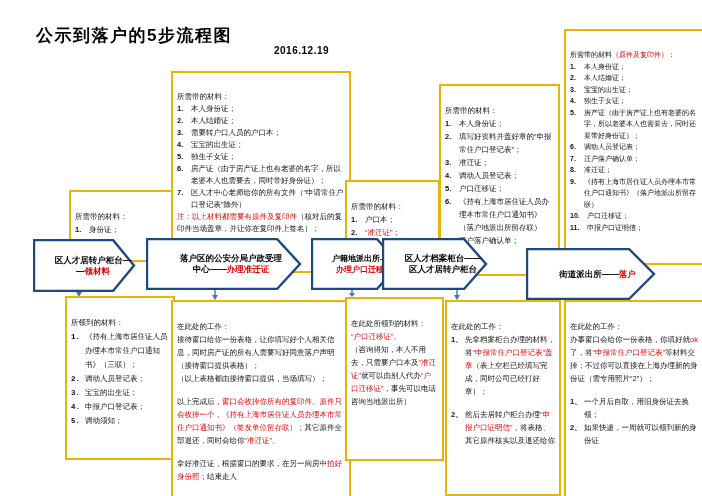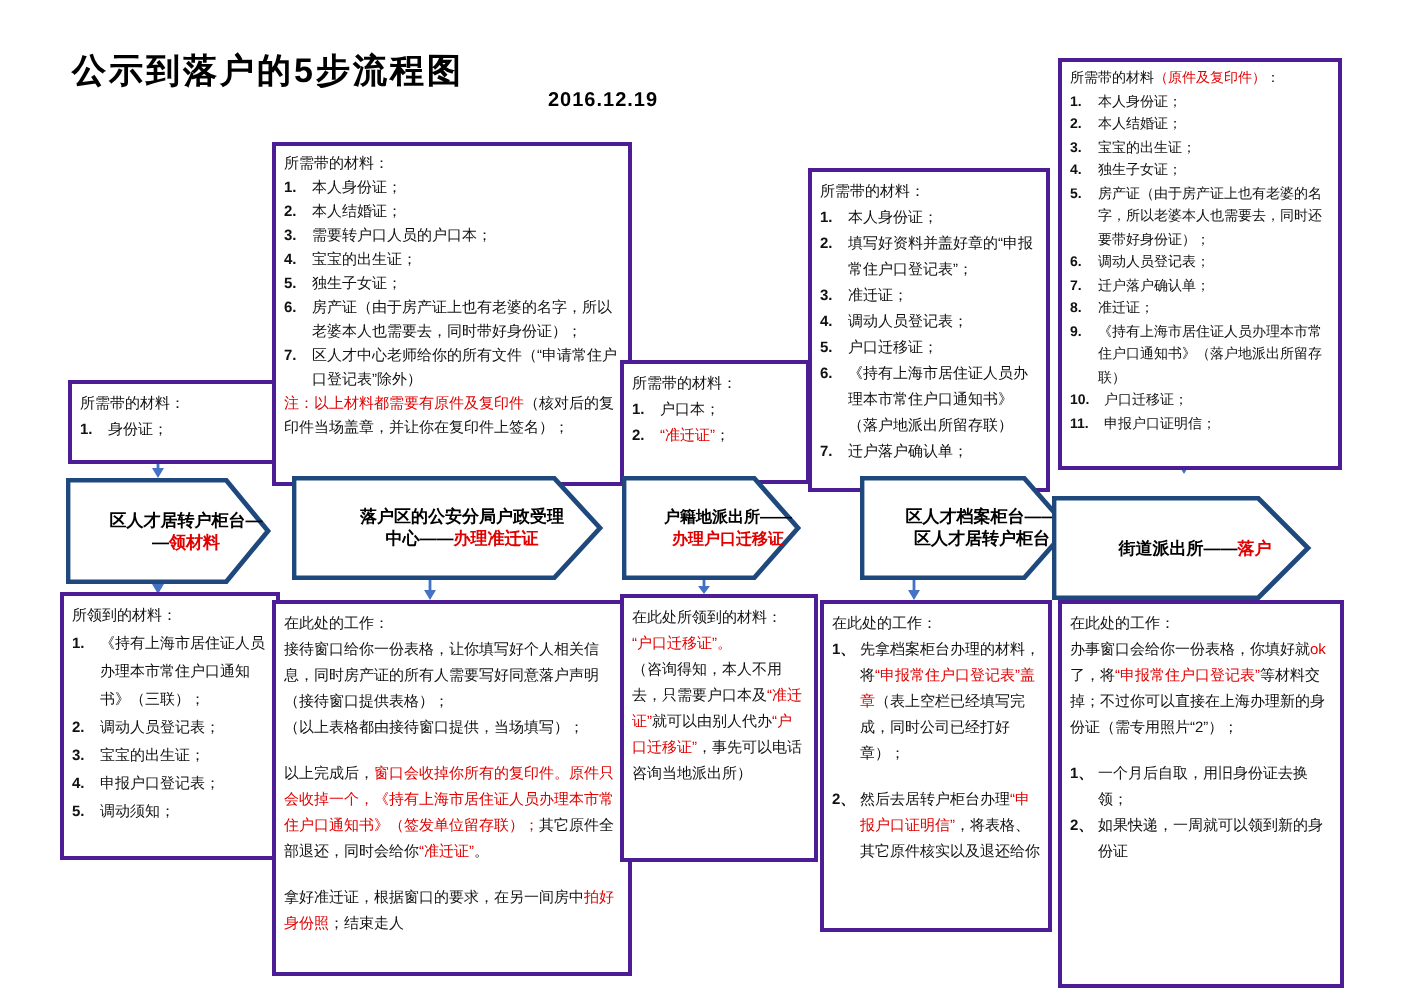--- a/index.html
+++ b/index.html
@@ -1,23 +1,23 @@
 <!DOCTYPE html>
 <html><head>
 <meta charset="utf-8">
 <style>
   html,body{margin:0;padding:0;background:#fff;}
   #canvas{position:relative;width:702px;height:496px;background:#fff;overflow:hidden;
           font-family:"Liberation Sans",sans-serif;color:#111;}
   .title{position:absolute;left:36px;top:24px;font-size:17px;font-weight:bold;color:#000;letter-spacing:1.5px;}
   .date{position:absolute;left:274px;top:45px;font-size:10px;font-weight:bold;color:#000;letter-spacing:.5px;}
-  .rbox{position:absolute;background:#fff;border:2px solid #4c1d95;padding:3px 4px;
-        font-size:7.5px;line-height:13px;overflow:hidden;}
+  .rbox{position:absolute;background:#fff;border:2px solid #eab308;padding:18px 4px;
+        font-size:7.5px;line-height:13px;overflow:hidden;margin-left:35px;}
   .rbox.mid{line-height:12px;}
-  .rbox.roomy{line-height:14px;}
+  .rbox.roomy{line-height:14px;font-family:Liberation Mono, monospace;}
   .rbox.dense{font-size:7px;line-height:11.5px;}
   .tline{display:flex;}
   .tline.gap{margin-top:10px;}
   .tnum{font-weight:bold;flex:0 0 14px;}
   .ttxt{flex:1 1 auto;}
   .c-red{color:#e00000;}
   .shape{position:absolute;}
   .shape svg{position:absolute;left:0;top:0;}
   .shape-label{position:absolute;left:2px;top:0;bottom:0;display:flex;flex-direction:column;
       justify-content:center;align-items:center;text-align:center;font-weight:bold;
@@ -245,21 +245,21 @@
         <div class="tline">
           <span class="tnum">6.</span>
           <span class="ttxt"><span>《持有上海市居住证人员办理本市常住户口通知书》（落户地派出所留存联）</span></span>
         </div>
         <div class="tline">
           <span class="tnum">7.</span>
           <span class="ttxt"><span>迁户落户确认单；</span></span>
         </div>
       </div>
   </div>
-  <div class="shape" style="left:430px;top:238px;width:106px;height:52px;">
+  <div class="shape" style="left:382px;top:238px;width:106px;height:52px;">
     <svg width="106" height="52">
         <polygon points="1,1 82,1 104,26 82,51 1,51" fill="#fff" stroke="#1f497d" stroke-width="2.4"></polygon>
       </svg>
     <div class="shape-label" style="width:80px;">
         <div class="tline"><span class="ttxt"><span>区人才档案柜台——</span></span></div>
         <div class="tline"><span class="ttxt"><span>区人才居转户柜台</span></span></div>
       </div>
   </div>
   <div class="rbox" style="left:410px;top:300px;width:104px;height:156px;">
     <div>

